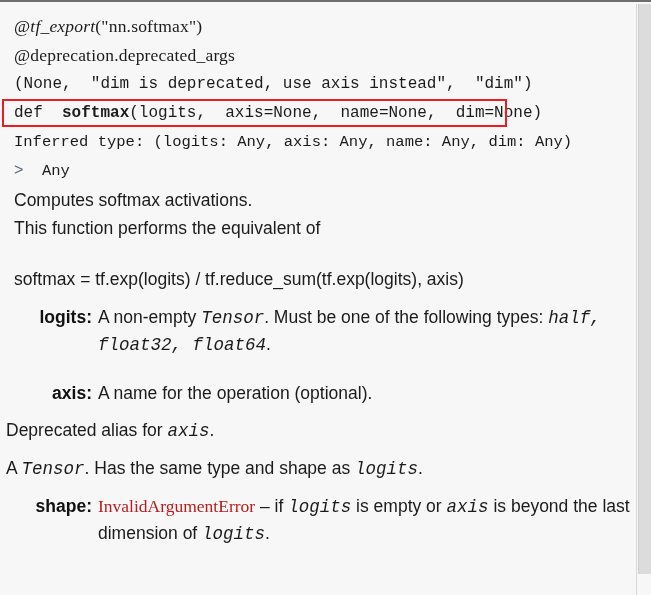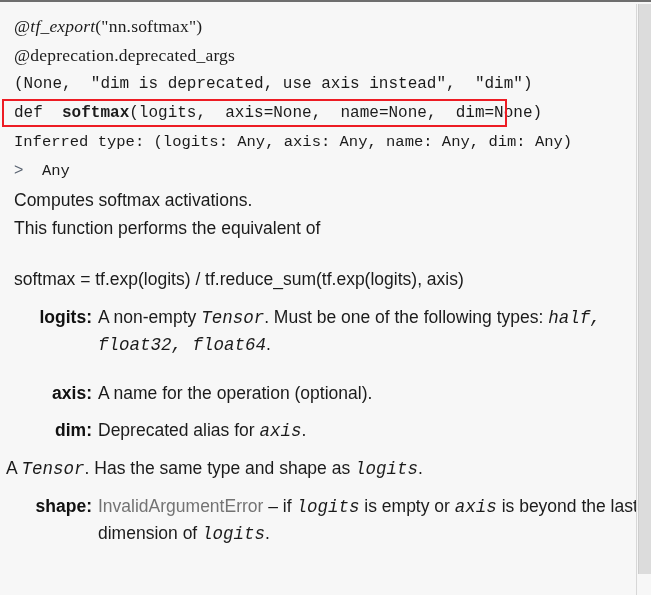--- a/index.html
+++ b/index.html
@@ -152,22 +152,23 @@
     flex: 1 1 auto;
     padding-left: 6px;
     font-family: "Liberation Sans", sans-serif;
     font-size: 17.5px;
     color: #1b1b1b;
     line-height: 26px;
     max-width: 545px;
   }
   .param-desc .ital { font-style: italic; font-family: Liberation Mono, monospace; }
   .param-desc .link {
-    color: #737373;
+    color: #b91c1c;
     font-style: normal;
+    font-family: Liberation Serif, serif;
   }
   .param-desc.nowrap {
     white-space: nowrap;
     max-width: none;
   }
 
   
   .scrollbar {
     position: absolute;
     right: 0;
@@ -244,21 +245,20 @@
 
         <div class="param-row">
         </div>
 
         <div class="param-row">
           <div class="param-label">axis:</div>
           <div class="param-desc nowrap">A name for the operation (optional).</div>
         </div>
 
         <div class="param-row">
-          <div class="param-label">dim:</div>
           <div class="param-desc nowrap"><span>Deprecated alias for </span><span class="ital">axis</span><span>.</span></div>
         </div>
 
         <div class="param-row">
           <div class="param-desc nowrap"><span>A </span><span class="ital">Tensor</span><span>. Has the same type and shape as </span><span class="ital">logits</span><span>.</span></div>
         </div>
 
         <div class="param-row">
           <div class="param-label">shape:</div>
           <div class="param-desc"><span class="link">InvalidArgumentError</span><span> – if </span><span class="ital">logits</span><span> is empty or </span><span class="ital">axis</span><span> is beyond the last dimension of </span><span class="ital">logits</span><span>.</span></div>

